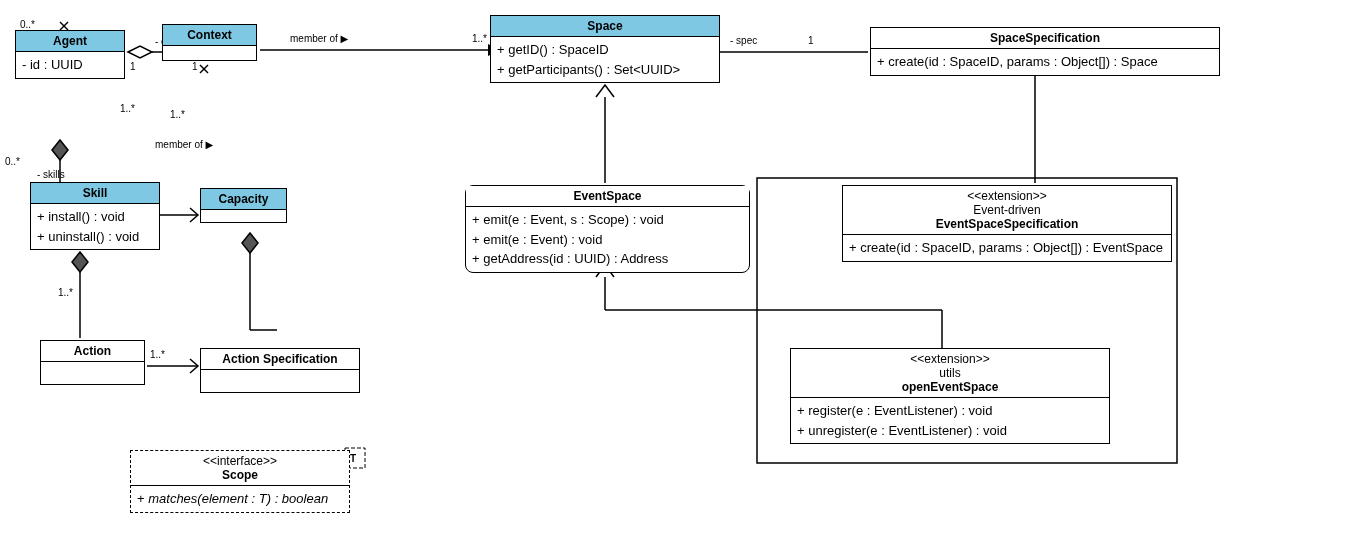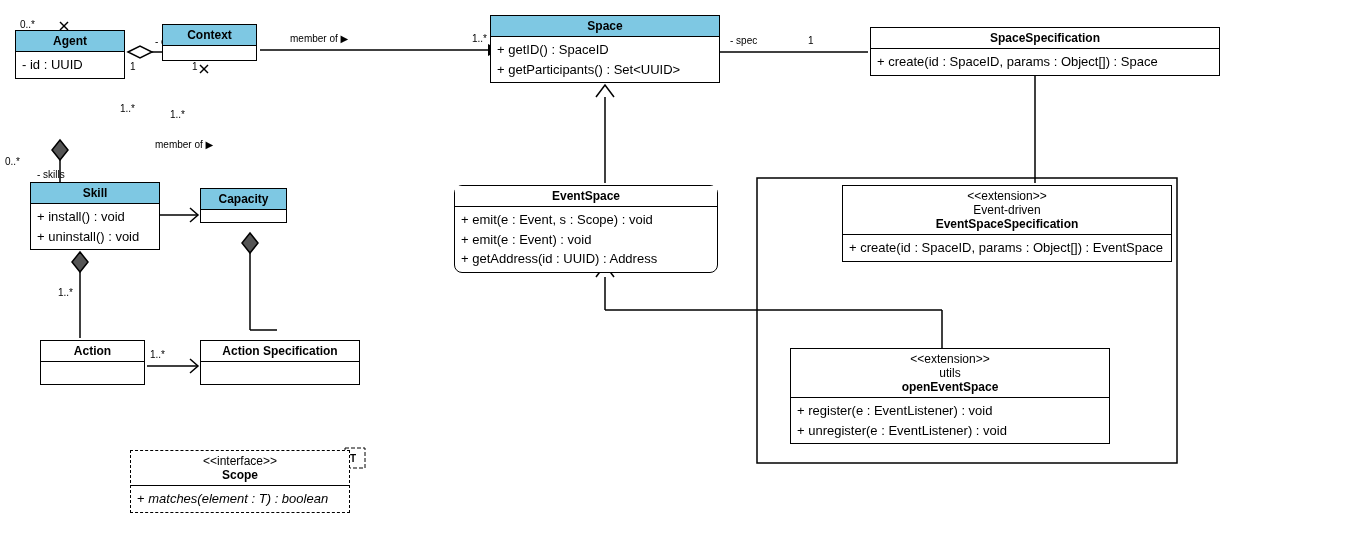--- a/index.html
+++ b/index.html
@@ -165,21 +165,21 @@
       + install() : void<br>
       + uninstall() : void
     </div>
   </div>
 
   <div class="uml-box" style="left:200px; top:188px; width:87px;">
     <div class="header">Capacity</div>
     <div class="body" style="min-height:12px;"></div>
   </div>
 
-  <div class="uml-box" style="left:454px; top:185px; width:264px;border-radius:8px;">
+  <div class="uml-box" style="left:465px; top:185px; width:285px;border-radius:8px;">
     <div class="header white">EventSpace</div>
     <div class="body">
       + emit(e : Event, s : Scope) : void<br>
       + emit(e : Event) : void<br>
       + getAddress(id : UUID) : Address
     </div>
   </div>
 
   <div class="uml-box" style="left:842px; top:185px; width:330px;">
     <div class="header white">
@@ -189,21 +189,21 @@
     <div class="body">
       + create(id : SpaceID, params : Object[]) : EventSpace
     </div>
   </div>
 
   <div class="uml-box" style="left:40px; top:340px; width:105px;">
     <div class="header white">Action</div>
     <div class="body" style="min-height:22px;"></div>
   </div>
 
-  <div class="uml-box" style="left:200px; top:340px; width:160px;">
+  <div class="uml-box" style="left:200px; top:348px; width:160px;">
     <div class="header white">Action Specification</div>
     <div class="body" style="min-height:22px;"></div>
   </div>
 
 
   <div class="uml-box" style="left:790px; top:348px; width:320px;">
     <div class="header white">
       <span class="stereotype">&lt;&lt;extension&gt;&gt;<br>utils</span>
       openEventSpace
     </div>

